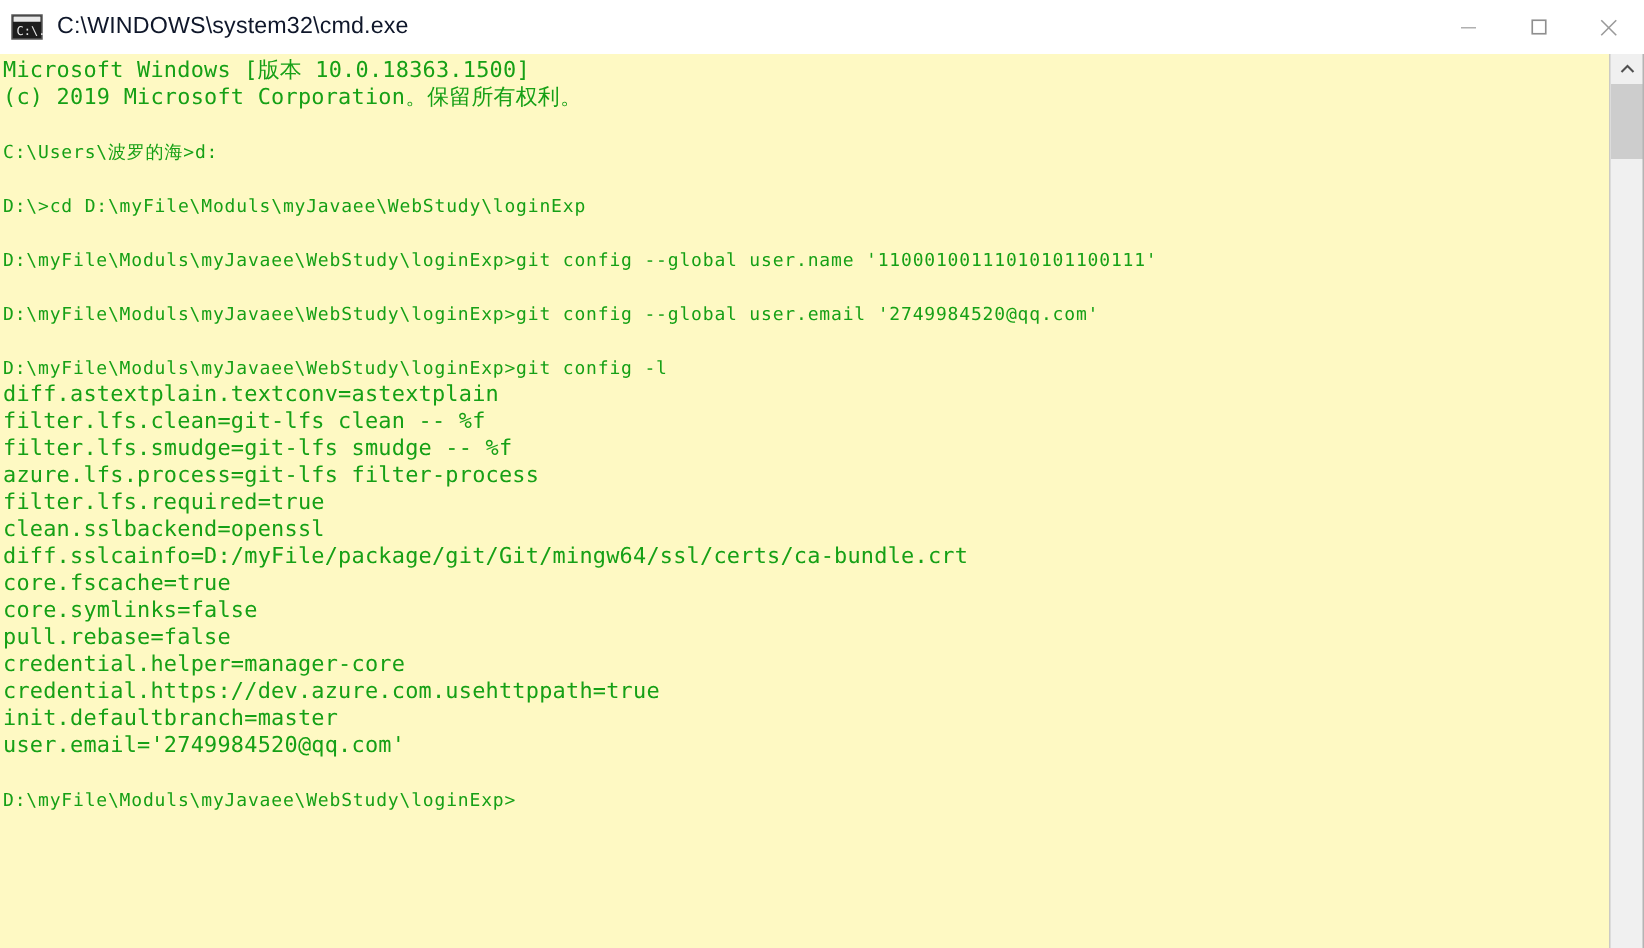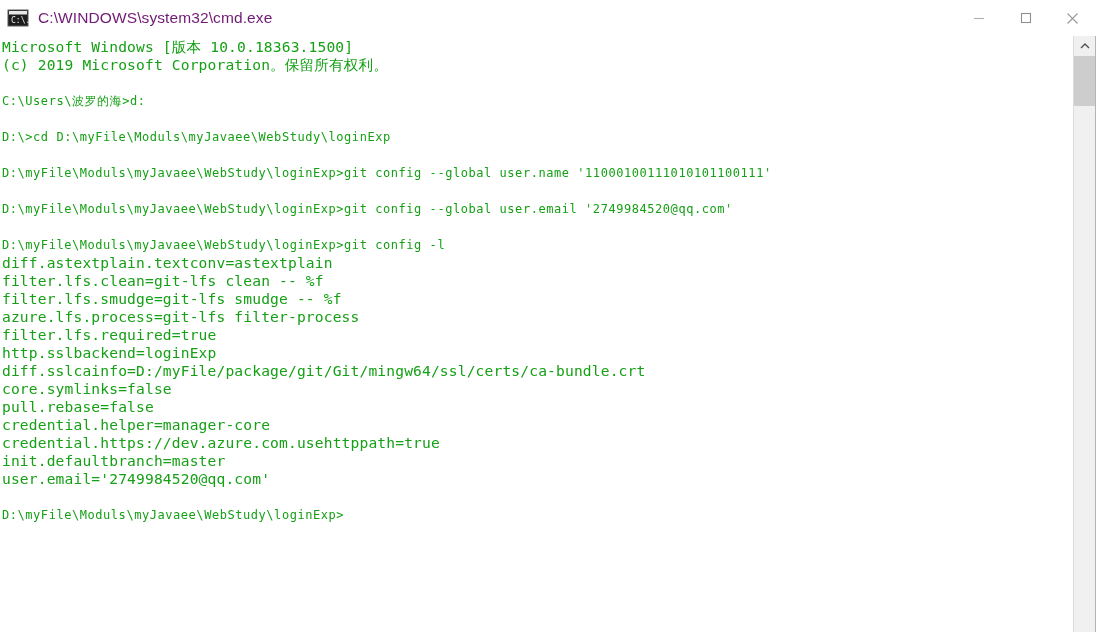--- a/index.html
+++ b/index.html
@@ -37,21 +37,21 @@
     width: 22px;
     height: 20px;
     margin-left: 7px;
     margin-right: 9px;
     flex: none;
     position: relative;
   }
   .title-text {
     font-family: "Liberation Sans", sans-serif;
     font-size: 15.5px;
-    color: #701a75;
+    color: #0f172a;
     letter-spacing: 0.1px;
     white-space: nowrap;
     line-height: 36px;
   }
   .win-controls {
     position: absolute;
     top: 0;
     right: 0;
     display: flex;
     height: 36px;
@@ -65,21 +65,21 @@
   }
   .win-btn svg { display: block; }
 
   
   .console {
     position: absolute;
     top: 36px;
     left: 0;
     width: 1073px;
     height: 596px;
-    background: #ffffff;
+    background: #fef9c3;
     overflow: hidden;
     padding: 0;
     box-sizing: border-box;
   }
   .console-inner {
     padding-top: 2px;
     padding-left: 2px;
   }
   .line {
     font-family: "DejaVu Sans Mono", "Liberation Mono", monospace;
@@ -190,22 +190,23 @@
         <div class="line prompt">D:\myFile\Moduls\myJavaee\WebStudy\loginExp&gt;git config --global user.name '11000100111010101100111'</div>
         <div class="line blank"> </div>
         <div class="line prompt">D:\myFile\Moduls\myJavaee\WebStudy\loginExp&gt;git config --global user.email '2749984520@qq.com'</div>
         <div class="line blank"> </div>
         <div class="line prompt">D:\myFile\Moduls\myJavaee\WebStudy\loginExp&gt;git config -l</div>
         <div class="line out">diff.astextplain.textconv=astextplain</div>
         <div class="line out">filter.lfs.clean=git-lfs clean -- %f</div>
         <div class="line out">filter.lfs.smudge=git-lfs smudge -- %f</div>
         <div class="line out">azure.lfs.process=git-lfs filter-process</div>
         <div class="line out">filter.lfs.required=true</div>
-        <div class="line out">http.sslbackend=loginExp</div>
+        <div class="line out">clean.sslbackend=openssl</div>
         <div class="line out">diff.sslcainfo=D:/myFile/package/git/Git/mingw64/ssl/certs/ca-bundle.crt</div>
+        <div class="line out">core.fscache=true</div>
         <div class="line out">core.symlinks=false</div>
         <div class="line out">pull.rebase=false</div>
         <div class="line out">credential.helper=manager-core</div>
         <div class="line out">credential.https://dev.azure.com.usehttppath=true</div>
         <div class="line out">init.defaultbranch=master</div>
         <div class="line out">user.email='2749984520@qq.com'</div>
         <div class="line blank"> </div>
         <div class="line prompt">D:\myFile\Moduls\myJavaee\WebStudy\loginExp&gt;</div>
       </div>
   </div>

